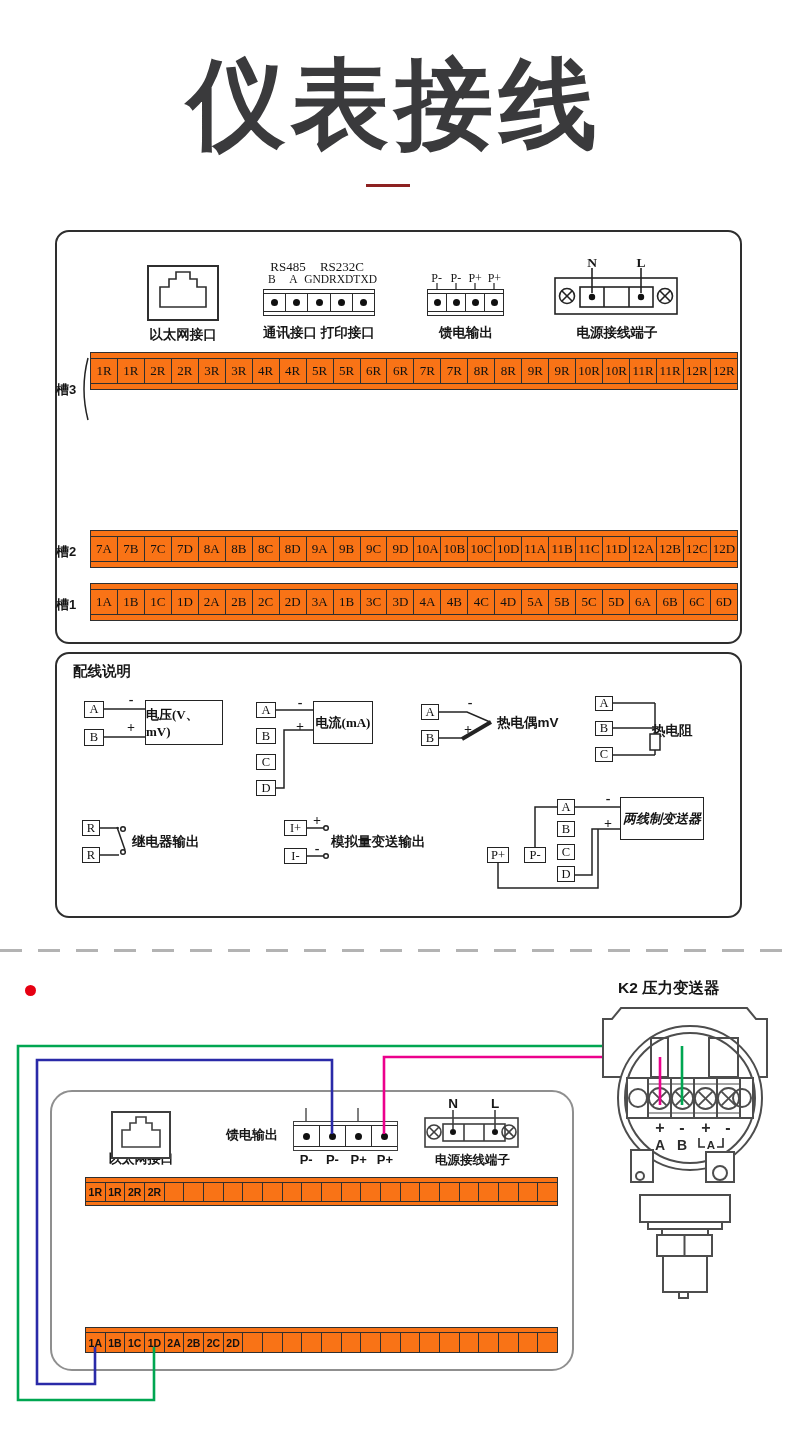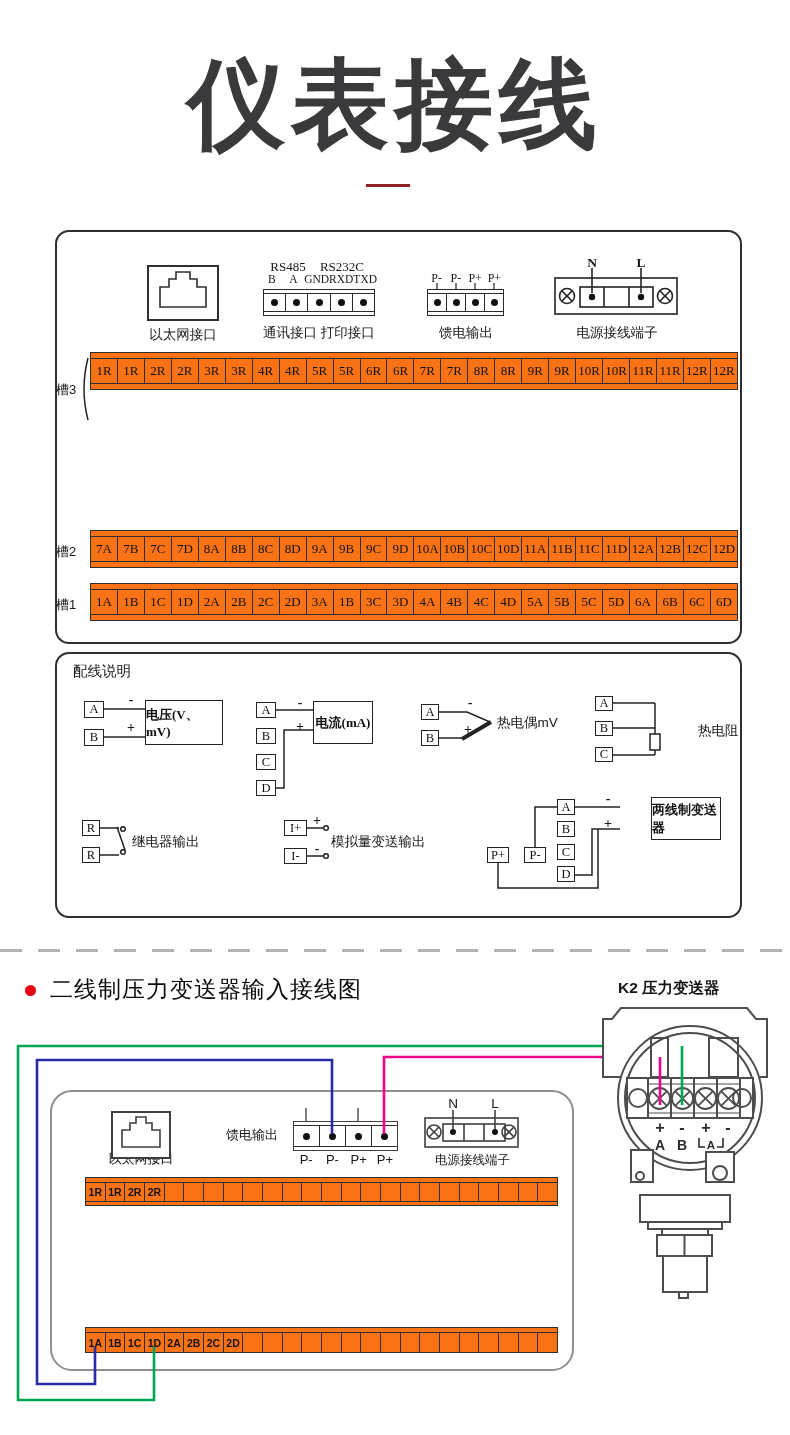--- a/index.html
+++ b/index.html
@@ -1,19 +1,19 @@
 <!DOCTYPE html>
 <html><head>
 <meta charset="utf-8">
 <style>
   html,body{margin:0;padding:0;background:#fff;}
   #page{position:relative;width:790px;height:1435px;background:#fff;overflow:hidden;
         font-family:"Liberation Sans","DejaVu Sans",sans-serif;color:#1a1a1a;}
   .abs{position:absolute;}
-  .cn{font-family:"Liberation Sans","DejaVu Sans",sans-serif;font-weight:400;color:#161616;}
+  .cn{font-family:"Liberation Sans","DejaVu Sans",sans-serif;font-weight:700;color:#161616;}
   .en{font-family:"Liberation Serif","DejaVu Serif",serif;color:#161616;}
   .ctr{display:flex;align-items:center;justify-content:center;text-align:center;}
   .box{border:2px solid #2e2e2e;border-radius:14px;background:#fff;}
   
   .strip{border:1.6px solid #2f2f2f;background:#f97316;display:flex;flex-direction:column;box-sizing:border-box;}
   .strip .band{height:5px;border-bottom:1.4px solid #2f2f2f;}
   .strip .band2{height:5px;border-top:1.4px solid #2f2f2f;}
   .strip .cells{display:flex;flex:1;}
   .cells .cell{flex:1;border-right:1.3px solid #2f2f2f;display:flex;align-items:center;justify-content:center;
                font-family:"Liberation Serif","DejaVu Serif",serif;font-size:13px;color:#111;white-space:nowrap;}
@@ -223,46 +223,45 @@
 
   <div class="abs tbox" style="left:421px;top:704px;width:18px;height:16px;">A</div>
   <div class="abs tbox" style="left:421px;top:730px;width:18px;height:16px;">B</div>
   <div class="abs sign" style="left:463px;top:695px;width:14px;">-</div>
   <div class="abs sign" style="left:461px;top:722px;width:14px;">+</div>
   <div class="abs cn" style="left:497px;top:714px;font-size:13.5px;">热电偶mV</div>
 
   <div class="abs tbox" style="left:595px;top:696px;width:18px;height:15px;">A</div>
   <div class="abs tbox" style="left:595px;top:721px;width:18px;height:15px;">B</div>
   <div class="abs tbox" style="left:595px;top:747px;width:18px;height:15px;">C</div>
-  <div class="abs cn" style="left:698px;top:722px;font-size:13.5px;">热电阻</div>
+  <div class="abs cn" style="left:652px;top:722px;font-size:13.5px;">热电阻</div>
 
   <div class="abs tbox" style="left:82px;top:820px;width:18px;height:16px;">R</div>
   <div class="abs tbox" style="left:82px;top:847px;width:18px;height:16px;">R</div>
   <div class="abs cn" style="left:132px;top:833px;font-size:13.5px;">继电器输出</div>
 
   <div class="abs tbox" style="left:284px;top:820px;width:23px;height:16px;">I+</div>
   <div class="abs tbox" style="left:284px;top:848px;width:23px;height:16px;">I-</div>
   <div class="abs sign" style="left:311px;top:813px;width:12px;">+</div>
   <div class="abs sign" style="left:311px;top:841px;width:12px;">-</div>
   <div class="abs cn" style="left:331px;top:833px;font-size:13.5px;">模拟量变送输出</div>
 
   <div class="abs tbox" style="left:487px;top:847px;width:22px;height:16px;">P+</div>
   <div class="abs tbox" style="left:524px;top:847px;width:22px;height:16px;">P-</div>
   <div class="abs tbox" style="left:557px;top:799px;width:18px;height:16px;">A</div>
   <div class="abs tbox" style="left:557px;top:821px;width:18px;height:16px;">B</div>
   <div class="abs tbox" style="left:557px;top:844px;width:18px;height:16px;">C</div>
   <div class="abs tbox" style="left:557px;top:866px;width:18px;height:16px;">D</div>
   <div class="abs sign" style="left:602px;top:791px;width:12px;">-</div>
   <div class="abs sign" style="left:602px;top:816px;width:12px;">+</div>
-  <div class="abs tbox cn" style="left:651px;top:797px;width:70px;height:43px;font-size:13px;font-weight:700;">两线制变送器</div>
+  <div class="abs tbox cn" style="left:620px;top:797px;width:84px;height:43px;font-size:13px;font-weight:700;font-style:italic;">两线制变送器</div>
 
   <div class="abs dash-div" style="left:0;top:949px;width:790px;"></div>
 
   <div class="abs" style="left:25px;top:985px;width:11px;height:11px;border-radius:50%;background:#e60012;"></div>
-  <div class="abs note-title" style="left:50px;top:974px;">二线制压力变送器输入接线图</div>
   <div class="abs cn" style="left:618px;top:978px;font-size:15.5px;font-weight:600;white-space:nowrap;">K2 压力变送器</div>
 
   <div class="abs" style="left:50px;top:1090px;width:520px;height:277px;border:2.5px solid #8f8f8f;border-radius:22px;background:#fff;"></div>
 
   <div class="abs cn ctr" style="left:96px;top:1150px;width:90px;font-size:13px;">以太网接口</div>
   <div class="abs cn" style="left:226px;top:1126px;font-size:13px;">馈电输出</div>
 
   <div class="abs dblock" style="left:293px;top:1121px;width:105px;height:30px;border-color:#3f3f3f;">
     <div class="mid">
       <div class="dcell">

